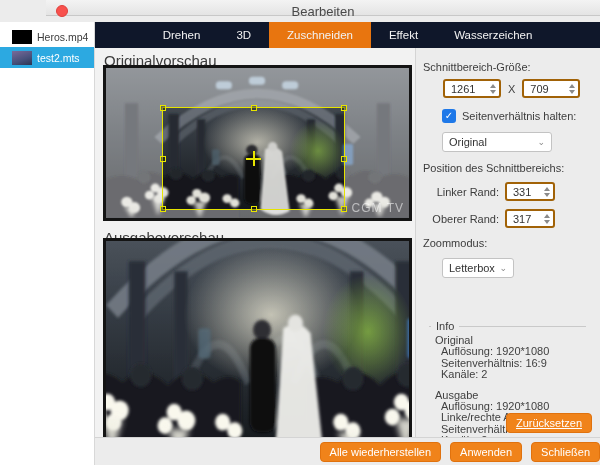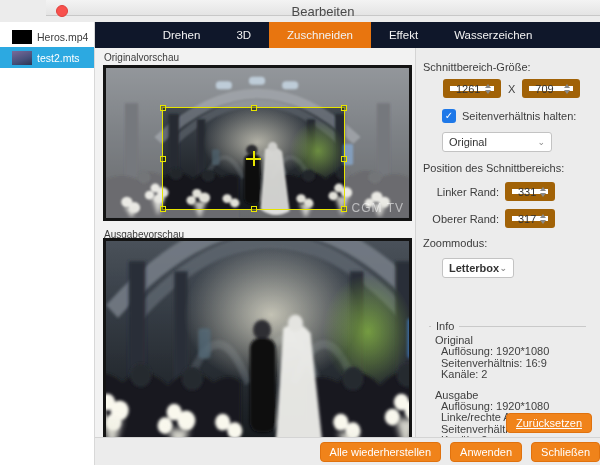--- a/index.html
+++ b/index.html
@@ -27,21 +27,21 @@
   .slabel { white-space:nowrap; overflow:hidden; font-size:10.5px; }
 
   
   .tabbar { position:absolute; left:95px; top:22px; right:0; height:26px; background:#0f172a;
             display:flex; justify-content:center; }
   .tab { line-height:26px; padding:0 18px; color:#f2f2f2; font-size:11.5px; cursor:default; }
   .tab.active { background:#e8750f; }
 
   
   .main { position:absolute; left:95px; top:48px; width:320px; height:389px; background:#f2f2f2; }
-  .plabel { position:absolute; left:9px; font-size:10px; color:#3c3c3c; }
+  .plabel { position:absolute; left:9px; font-size:15px; color:#3c3c3c; }
   .pl1 { top:4px; } .pl2 { top:181px; }
   .pframe { position:absolute; left:8px; width:309px; background:#141414; padding:3px; }
   .pf1 { top:17px; height:156px; }
   .pf2 { top:190px; height:222px; display:flex; flex-direction:column; }
   .vwrap { position:relative; width:100%; height:100%; overflow:hidden; }
   .pf2 .vwrap { height:198px; flex:0 0 auto; }
   .vwrap svg { display:block; width:100%; height:100%; }
   .out-svg { filter:brightness(1.1) saturate(1.08); }
 
   
@@ -62,37 +62,37 @@
   .seekzone { flex:1; display:flex; align-items:center; padding:0 8px; }
   .seektrack { position:relative; width:100%; height:4px; border-radius:2px; background:#ef8318; }
   .seekhandle { position:absolute; top:50%; width:13px; height:13px; border-radius:50%; background:#fff;
                 transform:translate(-50%,-50%); box-shadow:0 1px 2px rgba(0,0,0,.5); }
 
   
   .rpanel { position:absolute; left:415px; top:48px; right:0; height:389px; background:#ececec;
             border-left:1px solid #d4d4d4; padding:13px 8px 0 5px; }
   .rlabel { margin:0 0 0 2px; }
   .sizerow { display:flex; align-items:center; gap:7px; margin:6px 0 0 22px; }
-  .spin { display:flex; align-items:center; background:#fff; border:7px solid #a16207; border-radius:3px;
+  .spin { display:flex; align-items:center; background:#fff; border:2px solid #a16207; border-radius:3px;
           height:19px; padding:0 3px 0 6px; }
   .spin .val { flex:1; font-size:11px; color:#333; }
   .spin.w58 { width:58px; } .spin.w50 { width:50px; }
   .stepper { display:flex; flex-direction:column; gap:2px; align-items:center; padding-left:4px; }
   .stepper i { width:0; height:0; border-left:3px solid transparent; border-right:3px solid transparent; }
   .stepper .up { border-bottom:4px solid #8a8a8a; }
   .stepper .dn { border-top:4px solid #8a8a8a; }
   .xsep { color:#444; }
   .checkrow { display:flex; align-items:center; gap:6px; margin:11px 0 0 21px; }
   .checkbox { width:14px; height:14px; border-radius:3px; background:#1e78e8; color:#fff; font-size:10px;
               line-height:14px; text-align:center; font-weight:bold; }
   .select { display:flex; align-items:center; background:#fff; border:1px solid #c3c3c3; border-radius:3px;
             height:20px; padding:0 6px; margin:9px 0 0 21px; }
   .select .val { flex:1; color:#333; }
   .select .chev { color:#8a8a8a; font-size:9px; }
-  .sel-aspect { width:110px; } .sel-zoom { width:72px;font-weight:bold; }
+  .sel-aspect { width:110px; } .sel-zoom { width:72px; }
   .posrow { display:flex; align-items:center; gap:6px; margin:8px 0 0 0; }
   .poslabel { width:78px; text-align:right; }
   .mt10 { margin-top:10px; } .mt9 { margin-top:9px; }
   fieldset.info { border:none; border-top:1px solid #c9c9c9; margin:42px 6px 0 8px; padding:2px 0 0 0; }
   fieldset.info legend { padding:0 5px; margin-left:2px; font-size:11px; color:#3c3c3c; }
   .iline { margin-left:12px; line-height:11.5px; color:#3f3f3f; }
   .ihead { margin-left:6px; line-height:12px; color:#3f3f3f; }
   .ihead.second { margin-top:8px; }
   .resetbtn { position:absolute; right:8px; bottom:4px;text-decoration:underline; }
 

